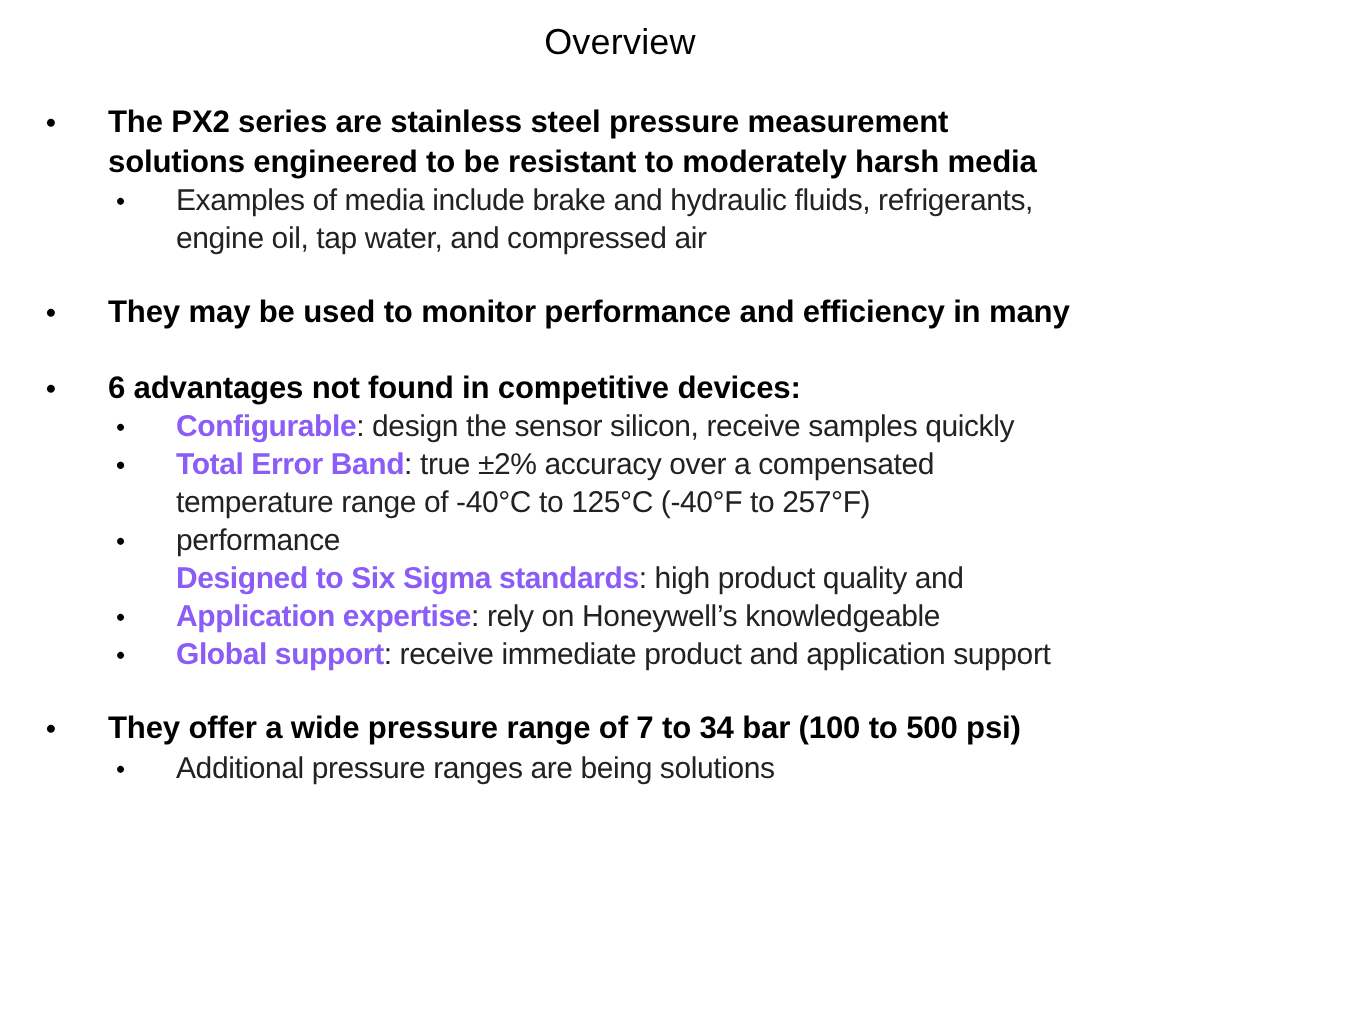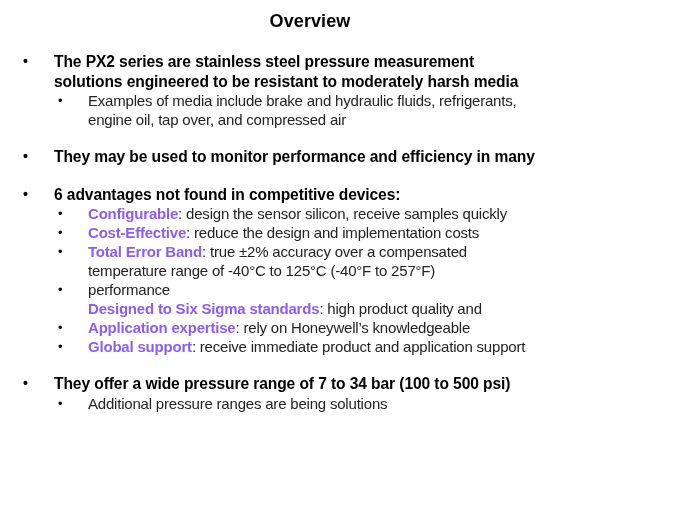--- a/index.html
+++ b/index.html
@@ -1,19 +1,19 @@
 <!DOCTYPE html>
 <html><head>
 <meta charset="utf-8">
 <style>
   html, body { margin: 0; padding: 0; background: #ffffff; }
   body { width: 675px; height: 506px; position: relative; overflow: hidden;
          font-family: "Liberation Sans", "DejaVu Sans", sans-serif; color: #000; }
   .title { position: absolute; top: 11px; left: 0; width: 620px; text-align: center;
-           font-weight: bold; font-size: 18px; letter-spacing: 0.1px; }
+           font-weight: normal; font-size: 18px; letter-spacing: 0.1px; }
   .content { position: absolute; left: 0; top: 52px; width: 675px; }
   .l1 { position: relative; padding-left: 54px; font-weight: bold; font-size: 15.6px;
         line-height: 19.5px; letter-spacing: -0.1px; }
   .l1 .bul { position: absolute; left: 23px; top: 0; font-weight: bold; font-size: 14px; }
   .l2 { position: relative; padding-left: 88px; font-size: 15px; line-height: 19px;
         font-weight: normal; color: #222; letter-spacing: -0.2px; }
   .l2 .bul { position: absolute; left: 58px; top: 0; font-size: 13px; color: #000; }
   .l2 b { color: #8b5cf6; }
   .gap { height: 18px; }
 </style>
@@ -25,21 +25,21 @@
 <div class="content">
 
   <div class="l1">
     <span class="bul">•</span>
     <div>The PX2 series are stainless  steel pressure measurement</div>
     <div>solutions  engineered to be resistant to moderately harsh media</div>
   </div>
   <div class="l2">
     <span class="bul">•</span>
     <div>Examples of media include brake and hydraulic fluids, refrigerants,</div>
-    <div>engine oil, tap over, and compressed air</div>
+    <div>engine oil, tap water, and compressed air</div>
   </div>
 
   <div class="gap"></div>
 
   <div class="l1">
     <span class="bul">•</span>
     <div>They may be used to monitor  performance and efficiency in many</div>
   </div>
 
   <div class="gap"></div>
@@ -47,21 +47,20 @@
   <div class="l1">
     <span class="bul">•</span>
     <div>6 advantages not found in competitive  devices:</div>
   </div>
   <div class="l2">
     <span class="bul">•</span>
     <div><b>Configurable</b><span>:  design the sensor silicon, receive samples quickly</span></div>
   </div>
   <div class="l2">
     <span class="bul">•</span>
-    <div><b>Cost-Effective</b><span>: reduce the design and implementation costs</span></div>
   </div>
   <div class="l2">
     <span class="bul">•</span>
     <div><b>Total Error Band</b><span>: true ±2% accuracy  over a compensated</span></div>
     <div>temperature range of -40°C to 125°C (-40°F to 257°F)</div>
   </div>
   <div class="l2">
     <span class="bul">•</span>
     <div>performance</div>
     <div><b>Designed to Six Sigma standards</b><span>:  high product quality and</span></div>

